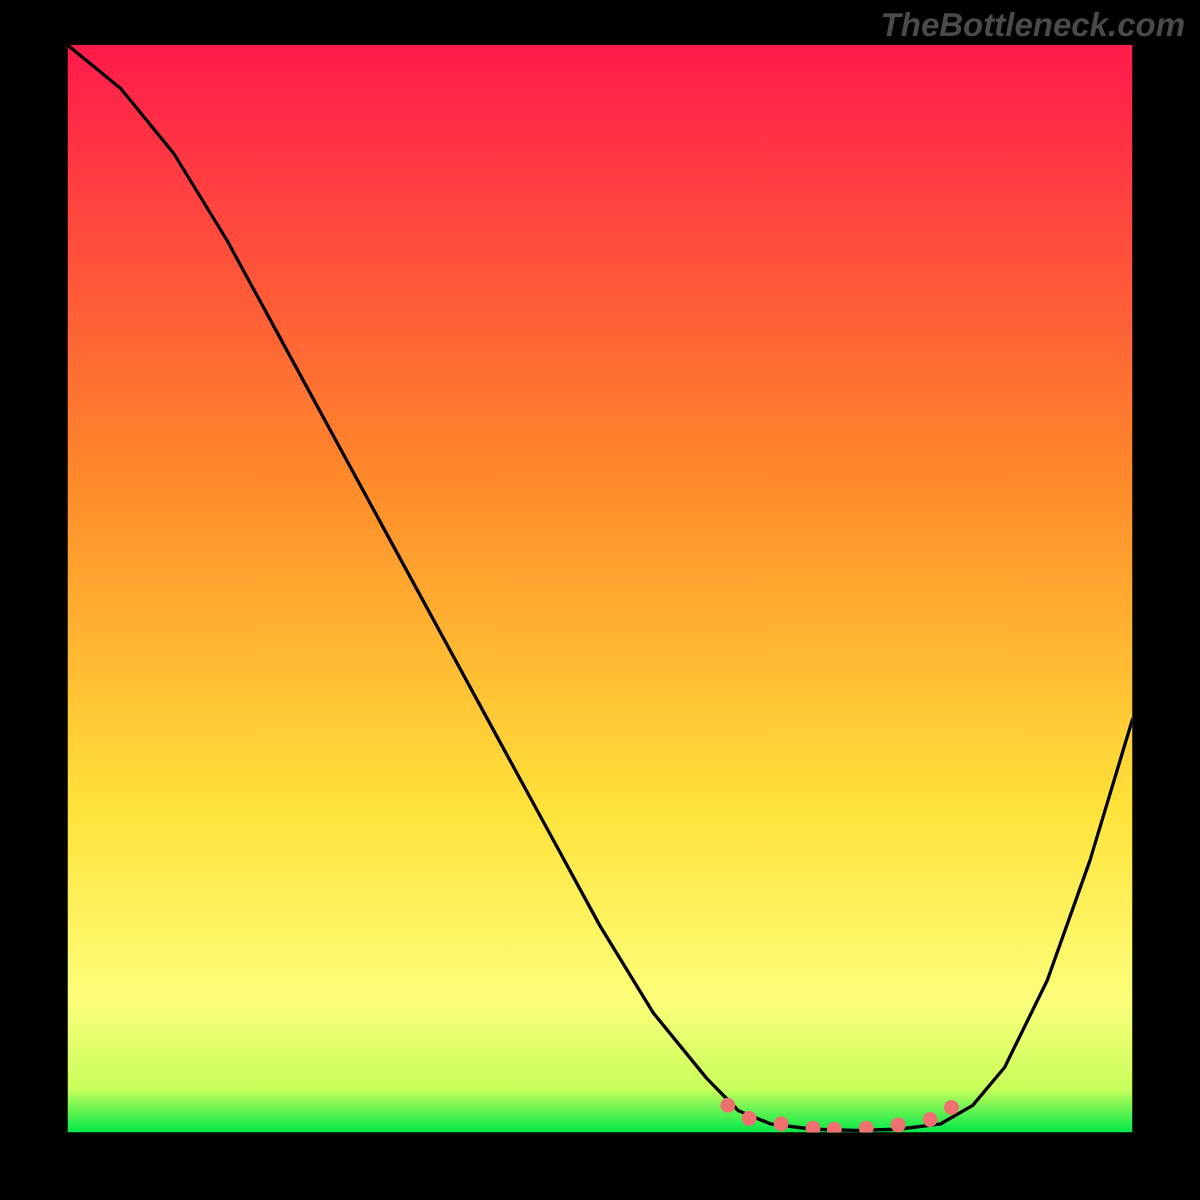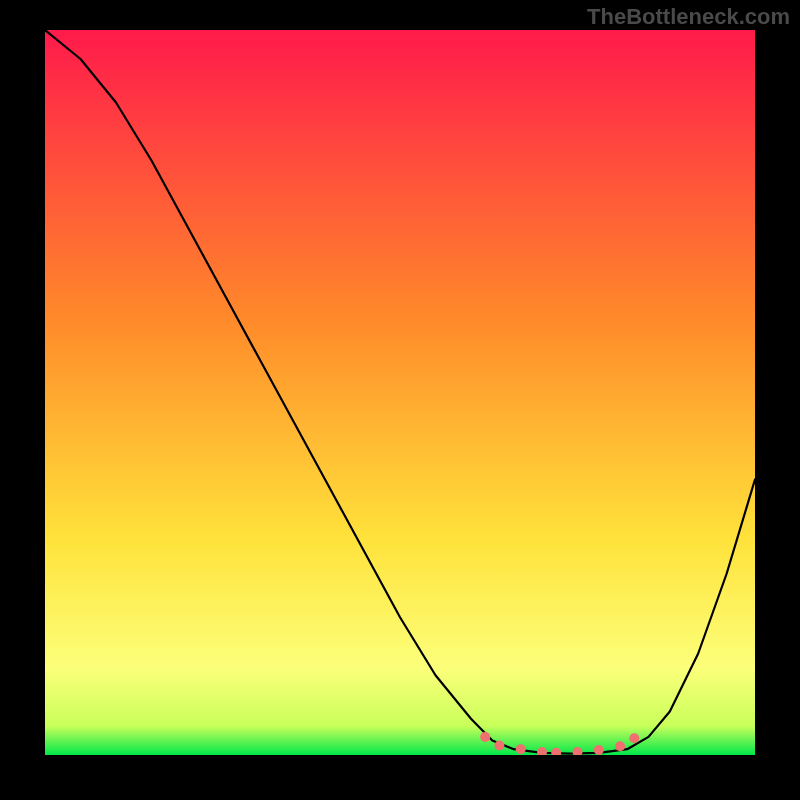--- a/index.html
+++ b/index.html
@@ -9,20 +9,21 @@
     height: 800px;
     background: #000;
     font-family: Arial, Helvetica, sans-serif;
     overflow: hidden;
   }
   .wrap {
     position: relative;
     width: 800px;
     height: 596px;
     background: #000;
+    font-style: italic;
   }
   .watermark {
     position: absolute;
     top: 4px;
     right: 10px;
     color: #4a4a4a;
     font-size: 22px;
     font-weight: bold;
     z-index: 20;
   }

